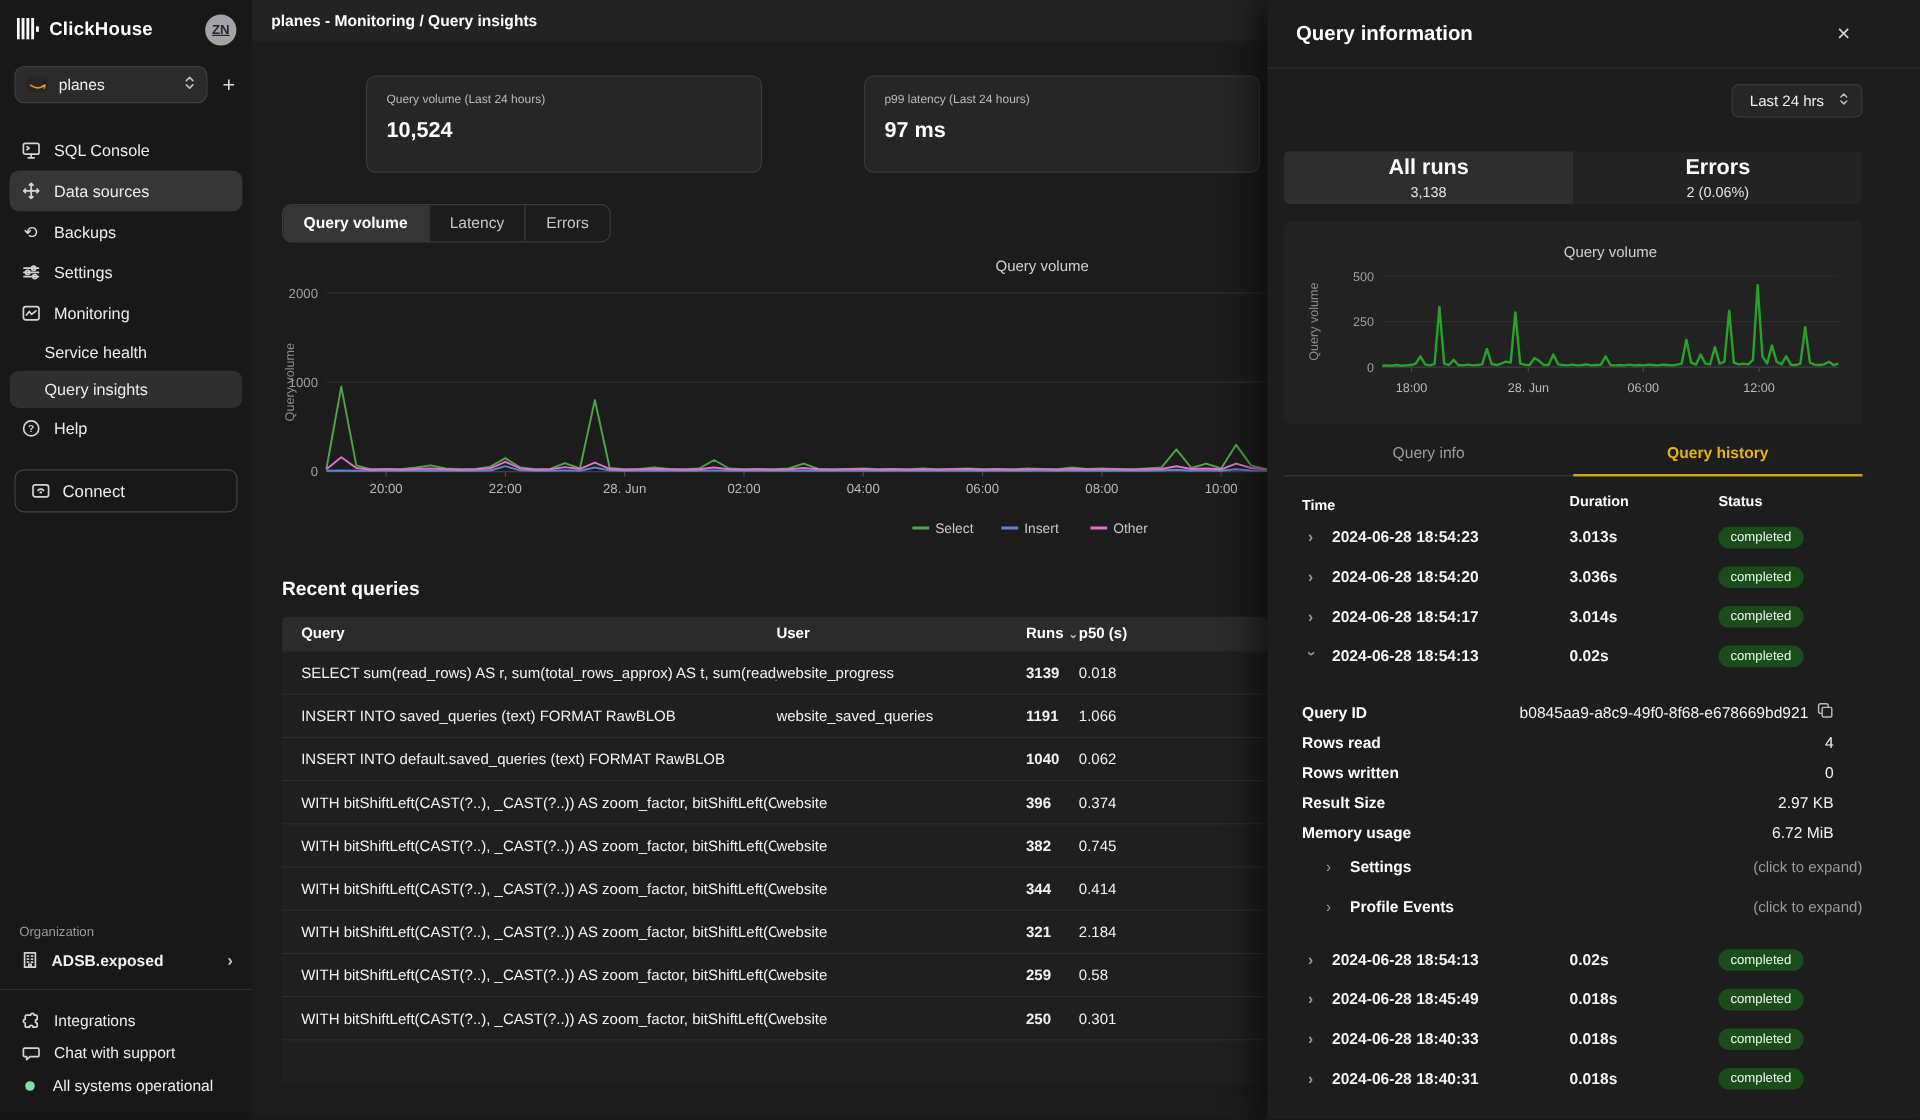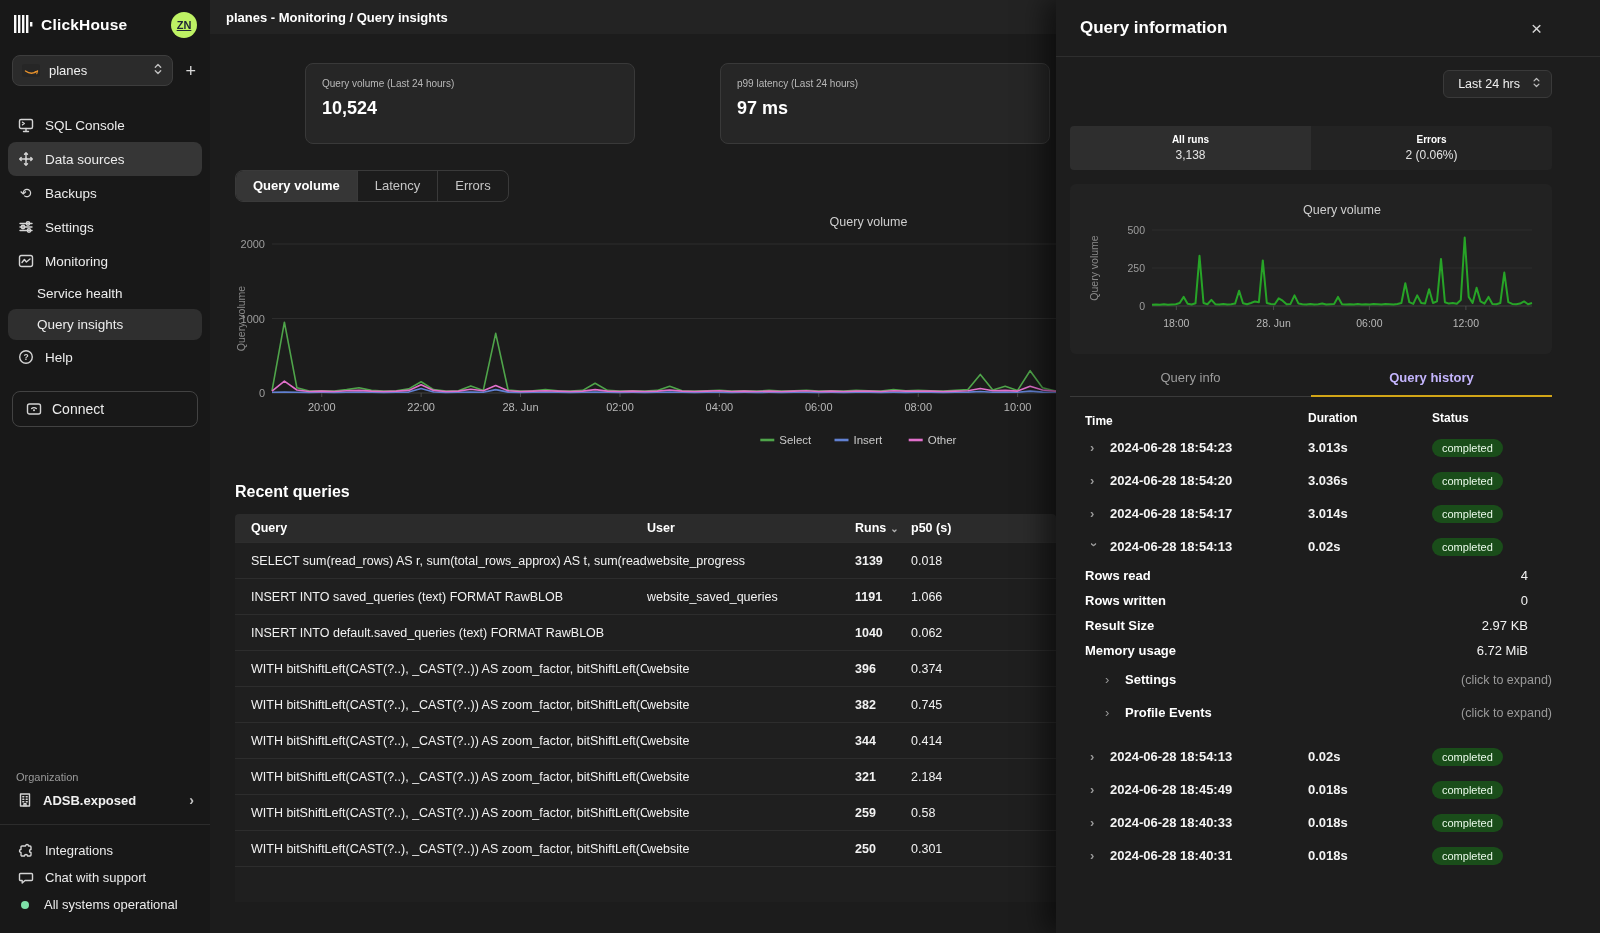--- a/index.html
+++ b/index.html
@@ -4,21 +4,21 @@
 <style>
   * { margin:0; padding:0; box-sizing:border-box; }
   html,body { width:1600px; height:933px; overflow:hidden; }
   body { font-family:"Liberation Sans", sans-serif; background:#161616; color:#ececec; display:flex; font-size:13px; }
   svg text { font-family:"Liberation Sans", sans-serif; }
 
   
   .sidebar { width:210px; flex:none; background:#181818; display:flex; flex-direction:column; }
   .sb-head { display:flex; align-items:center; gap:8px; padding:12px 13px 8px 14px; }
   .brand { font-weight:700; font-size:15.5px; flex:1; color:#fff; letter-spacing:.2px; }
-  .avatar { width:26px; height:26px; border-radius:50%; background:#bef264; color:#202736; font-size:11px; font-weight:700; display:flex; align-items:center; justify-content:center; flex:none;text-decoration:underline; }
+  .avatar { width:26px; height:26px; border-radius:50%; background:#a3a3a3; color:#202736; font-size:11px; font-weight:700; display:flex; align-items:center; justify-content:center; flex:none;text-decoration:underline; }
   .selector-row { display:flex; align-items:center; gap:12px; padding:9px 14px 2px 12px; }
   .service-select { flex:1; height:31px; background:#2b2b2b; border:1px solid #3d3d3d; border-radius:8px; display:flex; align-items:center; gap:9px; padding:0 9px; font-size:13px; color:#f0f0f0; }
   .service-select .grow { flex:1; }
   .aws { width:18px; height:13px; background:#262626; border-radius:3px; display:flex; align-items:center; justify-content:center; }
   .plus-btn { color:#d9d9d9; font-size:18px; line-height:1; }
   .nav { margin-top:20px; padding:0 8px; }
   .nav-item { height:34px; border-radius:8px; display:flex; align-items:center; gap:11px; padding:0 9px; font-size:13.5px; font-weight:500; color:#ececec; }
   .nav-item.active { background:#363636; }
   .nav-icon { width:17px; display:flex; justify-content:center; align-items:center; flex:none; }
   .sub-item { height:31px; border-radius:8px; display:flex; align-items:center; padding-left:29px; font-size:13.5px; font-weight:500; color:#ececec; }
@@ -44,43 +44,43 @@
   .tabs { display:inline-flex; align-self:flex-start; border:1px solid #3a3a3a; border-radius:8px; overflow:hidden; margin:26px 0 0 25px; }
   .tab { padding:0 17px; height:30px; line-height:30px; font-size:13px; color:#c6c6c6; border-left:1px solid #3a3a3a; background:transparent; }
   .tab:first-child { border-left:none; }
   .tab.active { background:#363636; color:#fff; font-weight:700; }
   .chart-clip { width:821px; overflow:hidden; margin:6px 0 0 25px; flex:none; }
   .rq-title { font-size:16px; font-weight:700; color:#fff; margin:27px 0 13px 25px; }
   .rq-table { margin-left:25px; width:821px; }
   .rq-head { display:flex; align-items:center; height:28px; background:#2b2b2b; border-radius:4px 4px 0 0; font-size:12.5px; font-weight:700; color:#fff; }
   .c1 { width:412px; padding-left:16px; white-space:nowrap; overflow:hidden; }
   .c2 { width:208px; white-space:nowrap; overflow:hidden; }
-  .c3 { width:56px; }
+  .c3 { width:44px; }
   .c4 { flex:1; }
   .sort-icon { color:#b9b9b9; font-size:10px; margin-left:4px; }
   .rq-row { display:flex; align-items:center; height:36px; background:#1f1f1f; border-top:1px solid #2d2d2d; font-size:12.5px; color:#f2f2f2; }
   .rq-row .c3 { font-weight:600; }
 
   
   .panel { flex:1; background:#1d1d1d; box-shadow:-12px 0 24px rgba(0,0,0,.5); position:relative; z-index:2; display:flex; flex-direction:column; }
   .panel-head { height:57px; flex:none; display:flex; align-items:center; padding:0 58px 0 24px; border-bottom:1px solid #2e2e2e; }
   .panel-title { font-size:17px; font-weight:700; color:#fff; flex:1; }
   .close-btn { font-size:19px; color:#d6d6d6; line-height:1; }
   .panel-body { padding:0 48px 0 14px; }
   .range-row { display:flex; justify-content:flex-end; margin-top:13px; }
   .range-btn { height:28px; background:#262626; border:1px solid #3a3a3a; border-radius:6px; display:flex; align-items:center; gap:12px; padding:0 10px 0 14px; font-size:12.5px; color:#f0f0f0; }
   .stats { display:flex; margin-top:28px; border-radius:4px; overflow:hidden; }
   .stat { flex:1; height:44px; background:#232323; display:flex; flex-direction:column; align-items:center; justify-content:center; gap:3px; }
   .stat.active { background:#2e2e2e; }
-  .stat-label { font-size:10px; font-weight:700; color:#fff; }
+  .stat-label { font-size:18px; font-weight:700; color:#fff; }
   .stat-value { font-size:12px; color:#e3e3e3; }
   .mini-card { margin-top:14px; height:170px; background:#222222; border-radius:6px; padding:2px 12px; }
   .ptabs { display:flex; margin-top:16px; border-bottom:1px solid #3a3a3a; }
   .ptab { flex:1; text-align:center; padding-bottom:10px; font-size:13px; color:#9c9c9c; }
-  .ptab.active { color:#c4b5fd; font-weight:700; border-bottom:2px solid #d2a517; margin-bottom:-1px; }
+  .ptab.active { color:#eab308; font-weight:700; border-bottom:2px solid #d2a517; margin-bottom:-1px; }
   .hist-head { display:flex; margin-top:14px; height:20px; font-size:12px; font-weight:700; color:#fff; }
   .hc1 { width:238px; padding-left:15px; display:flex; align-items:center; gap:12px; }
   .hc2 { width:124px; }
   .hc3 { flex:1; }
   .hist-row { display:flex; align-items:center; height:33px; font-size:13px; }
   .hist-row .hc1 { padding-left:20px; font-weight:600; color:#f4f4f4; }
   .hist-row .hc2 { font-weight:600; color:#f4f4f4; }
   .chev { color:#9a9a9a; font-size:13px; display:inline-block; width:8px; }
   .chev.open { transform:rotate(90deg); }
   .badge { background:#1a4d1a; color:#eafaea; font-size:11px; padding:3px 10px; border-radius:10px; display:inline-block; }
@@ -460,20 +460,30 @@
         <div class="hist-row">
           <div class="hc1">
             <span class="chev open">›</span>
             <span>2024-06-28 18:54:13</span>
           </div>
           <div class="hc2">0.02s</div>
           <div class="hc3"><span class="badge">completed</span></div>
         </div>
       </div>
     <div id="hist-details">
+        <div class="detail-row first">
+          <div class="detail-label">Query ID</div>
+          <div class="detail-value">
+            <span>b0845aa9-a8c9-49f0-8f68-e678669bd921</span>
+            <span><svg width="14" height="14" viewBox="0 0 14 14">
+                <rect x="4.5" y="4.5" width="8" height="8" rx="1" fill="none" stroke="#b9b9b9" stroke-width="1.2"></rect>
+                <path d="M9.5 4.5V3A1.5 1.5 0 0 0 8 1.5H3A1.5 1.5 0 0 0 1.5 3v5A1.5 1.5 0 0 0 3 9.5h1.5" fill="none" stroke="#b9b9b9" stroke-width="1.2"></path>
+              </svg></span>
+          </div>
+        </div>
         <div class="detail-row">
           <div class="detail-label">Rows read</div>
           <div class="detail-value">
             <span>4</span>
           </div>
         </div>
         <div class="detail-row">
           <div class="detail-label">Rows written</div>
           <div class="detail-value">
             <span>0</span>

